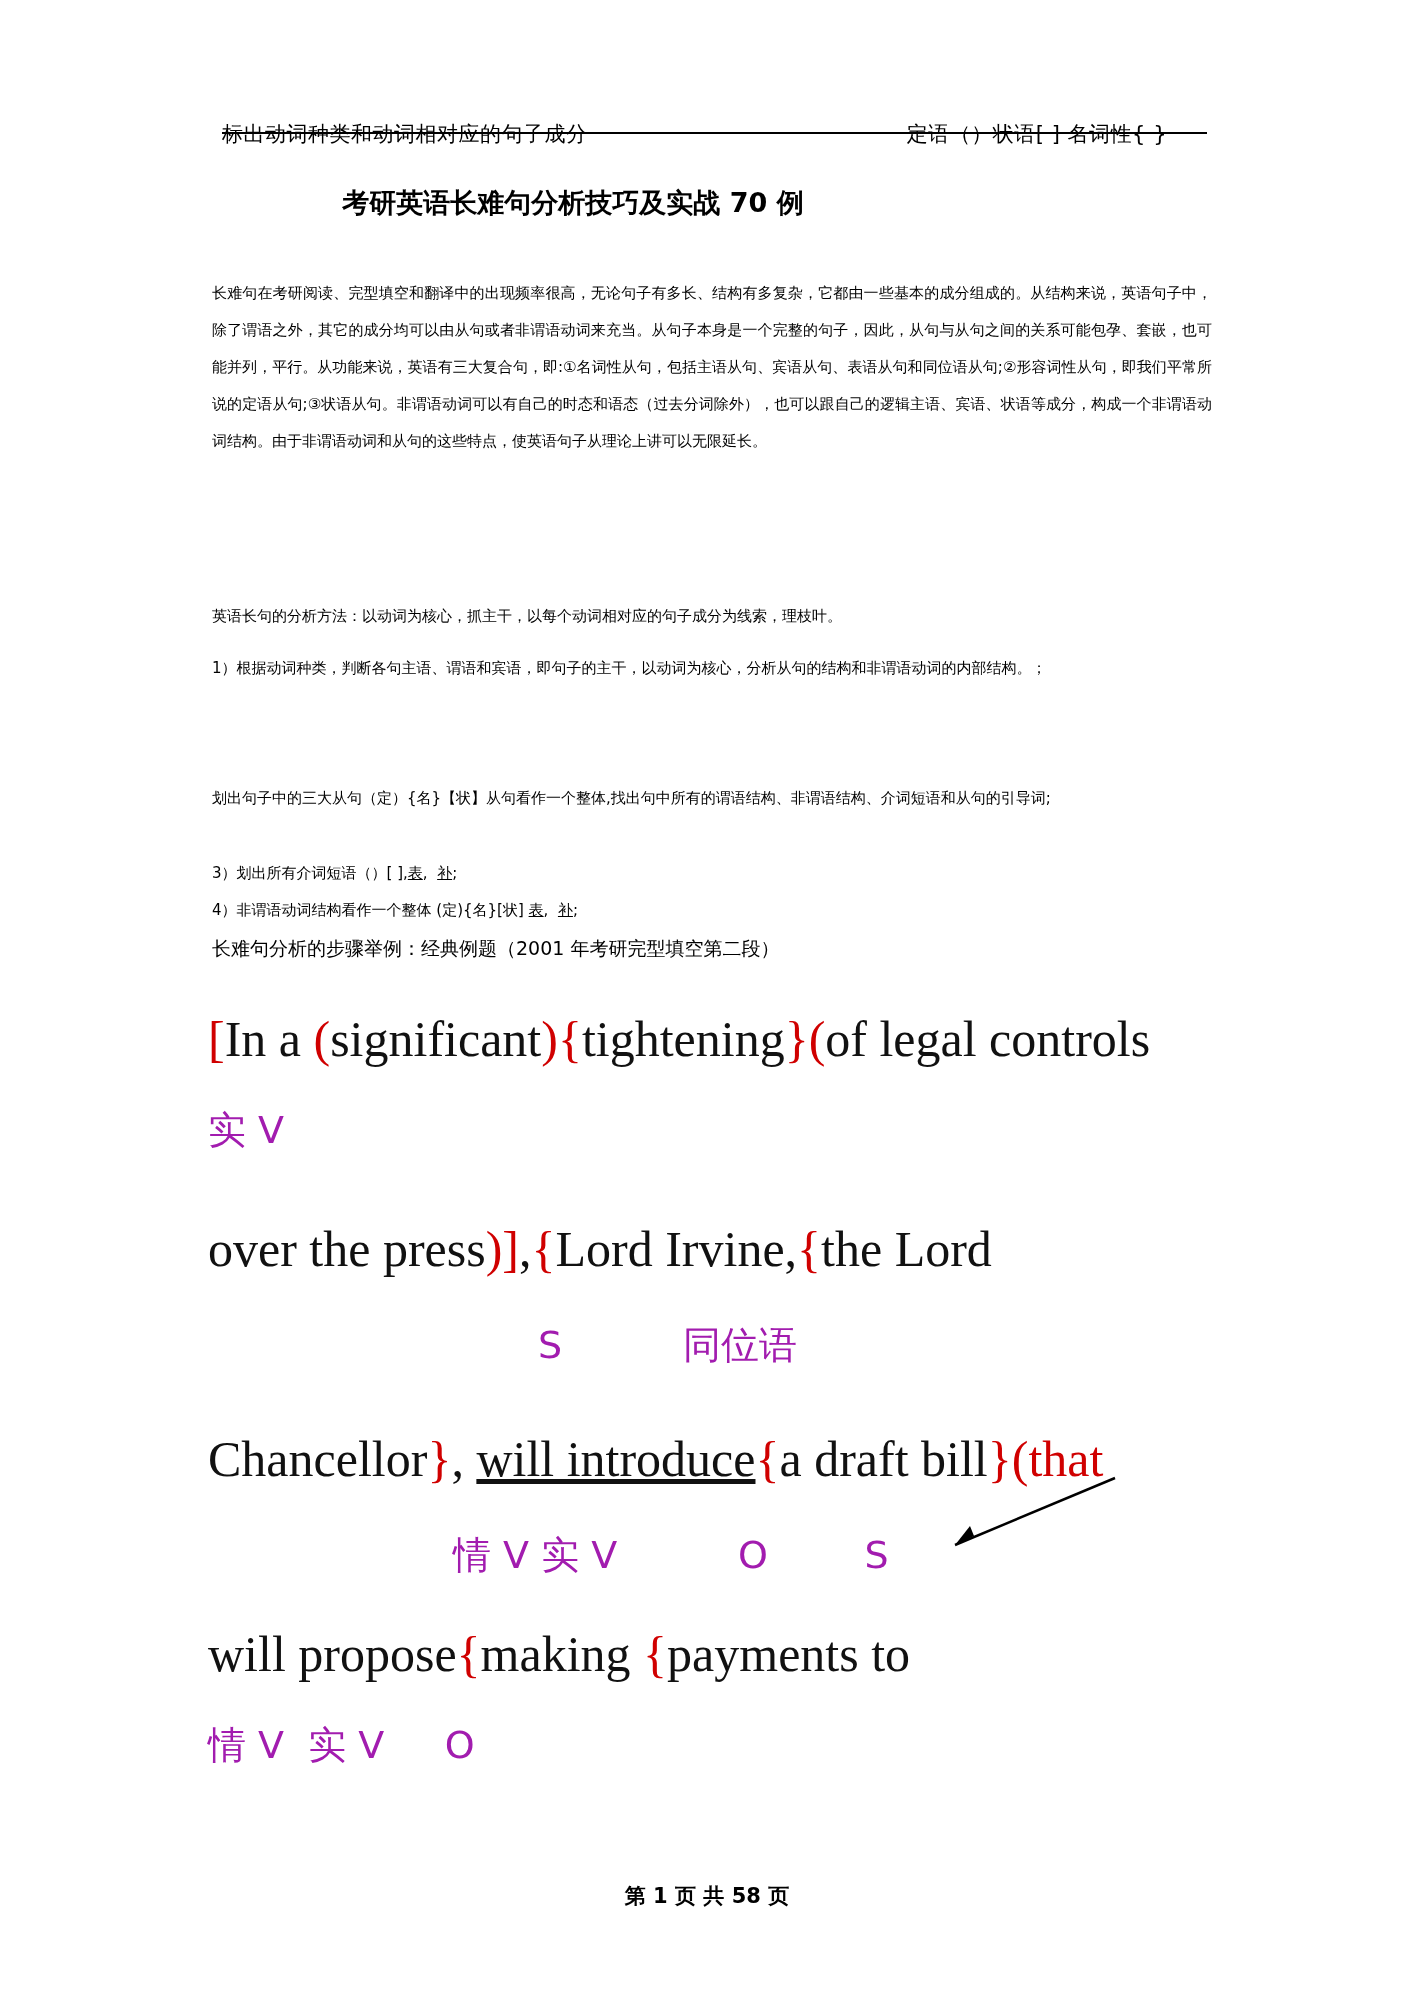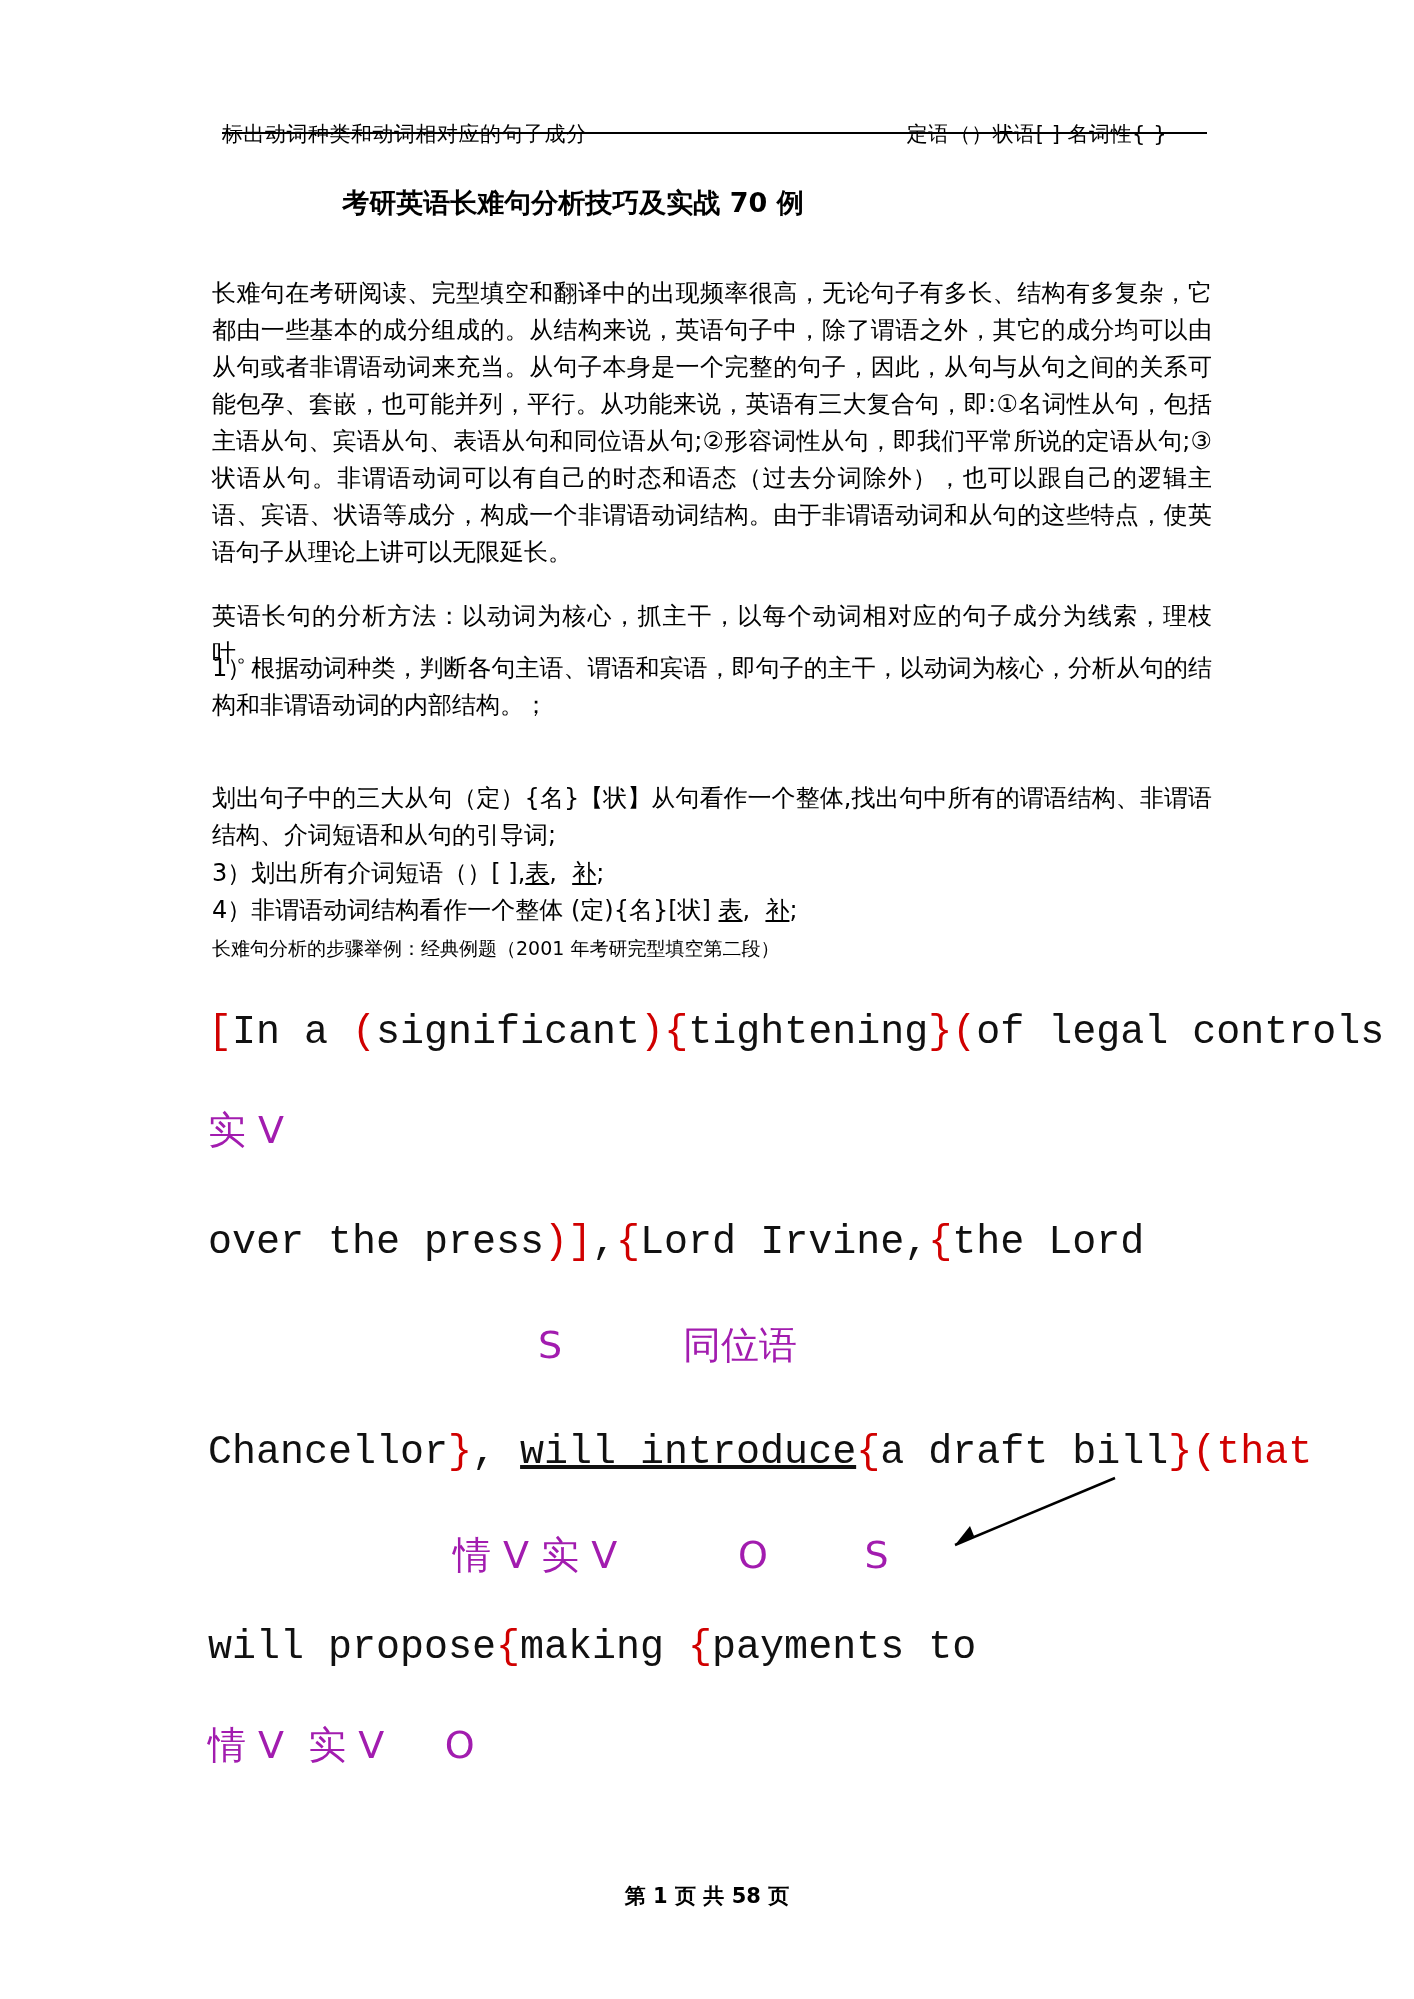--- a/index.html
+++ b/index.html
@@ -52,41 +52,41 @@
     text-align: center;
     font-size: 27px;
     font-weight: bold;
     font-family: "DejaVu Sans", sans-serif;
   }
 
   .body-block {
     position: absolute;
     left: 212px;
     width: 1000px;
-    font-size: 24px;
+    font-size: 15px;
     line-height: 37px;
     font-family: "DejaVu Sans", sans-serif;
     text-align: justify;
   }
   #para-intro { top: 275px; }
   #para-method { top: 598px; }
   #para-step1 { top: 650px; }
   #para-step2 { top: 780px; }
   #para-step3 { top: 855px; }
   #para-step4 { top: 892px; }
   #para-example { top: 930px; font-size: 19px; }
 
   .u { text-decoration: underline; }
 
   .analysis {
     position: absolute;
     left: 208px;
     width: 1060px;
-    font-family: Liberation Mono, monospace;
-    font-size: 40px;
+    font-family: Liberation Serif, serif;
+    font-size: 50px;
     color: #111;
   }
   .red { color: #d00000; }
   .line-en { white-space: nowrap; }
   .line-cn {
     color: #a21caf;
     font-family: "DejaVu Sans", sans-serif;
     font-size: 38px;
     white-space: pre;
   }

